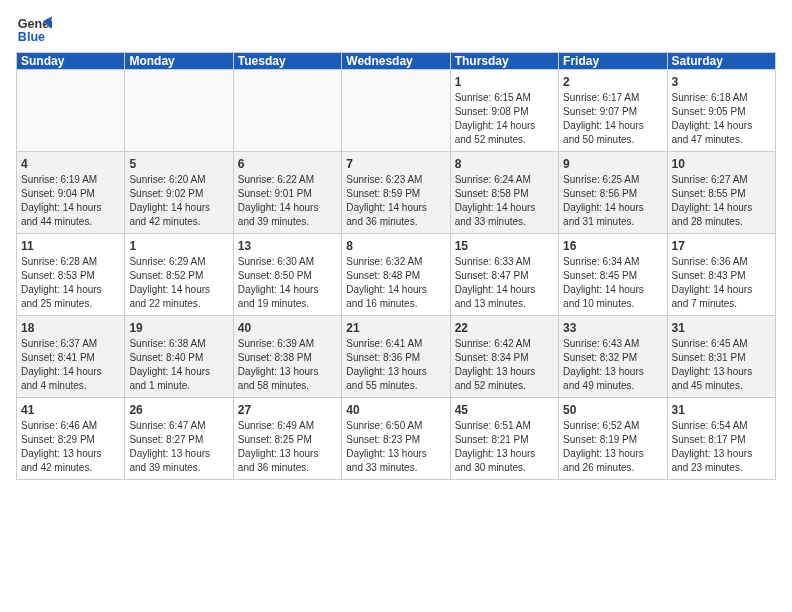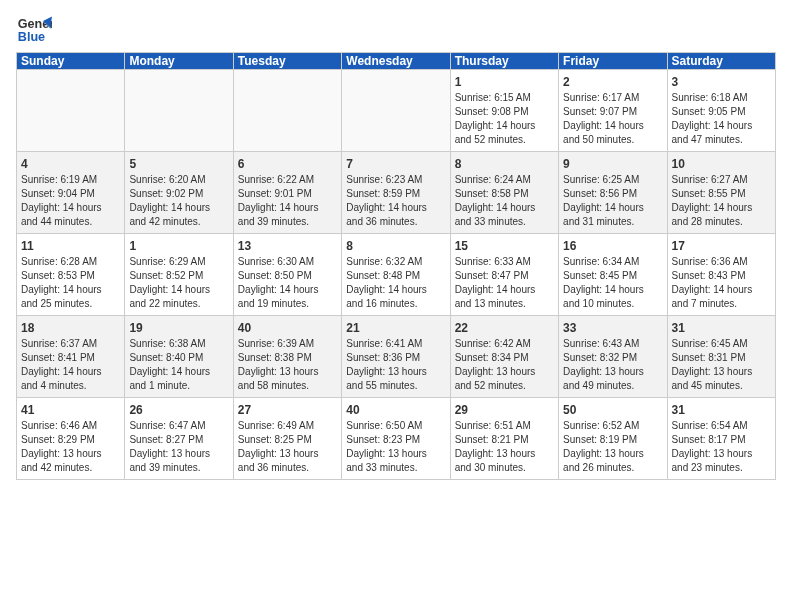--- a/index.html
+++ b/index.html
@@ -234,21 +234,21 @@
           </td>
           <td>
             <span class="day-number">27</span>
             <div class="day-info">Sunrise: 6:49 AM<br>Sunset: 8:25 PM<br>Daylight: 13 hours<br>and 36 minutes.</div>
           </td>
           <td>
             <span class="day-number">40</span>
             <div class="day-info">Sunrise: 6:50 AM<br>Sunset: 8:23 PM<br>Daylight: 13 hours<br>and 33 minutes.</div>
           </td>
           <td>
-            <span class="day-number">29</span>
+            <span class="day-number">45</span>
             <div class="day-info">Sunrise: 6:51 AM<br>Sunset: 8:21 PM<br>Daylight: 13 hours<br>and 30 minutes.</div>
           </td>
           <td>
             <span class="day-number">50</span>
             <div class="day-info">Sunrise: 6:52 AM<br>Sunset: 8:19 PM<br>Daylight: 13 hours<br>and 26 minutes.</div>
           </td>
           <td>
             <span class="day-number">31</span>
             <div class="day-info">Sunrise: 6:54 AM<br>Sunset: 8:17 PM<br>Daylight: 13 hours<br>and 23 minutes.</div>
           </td>

